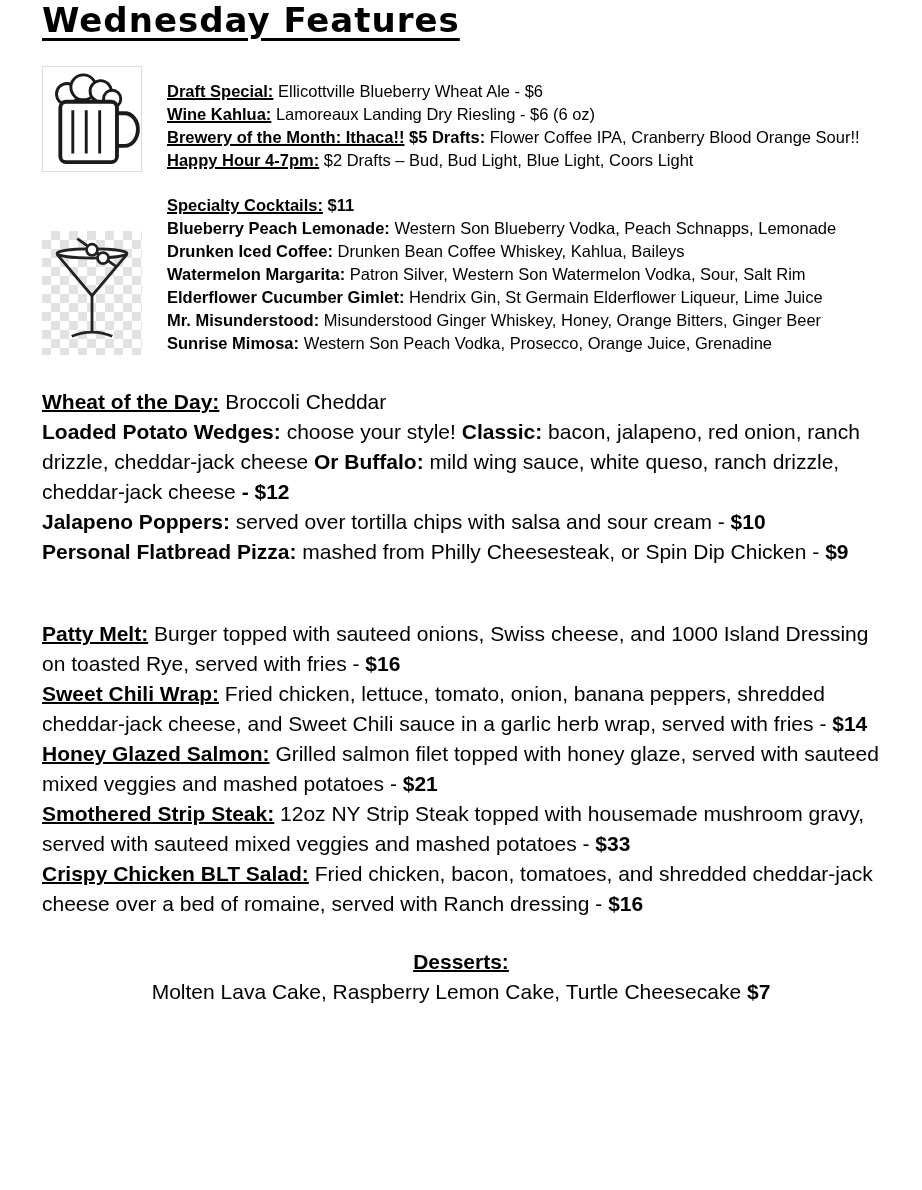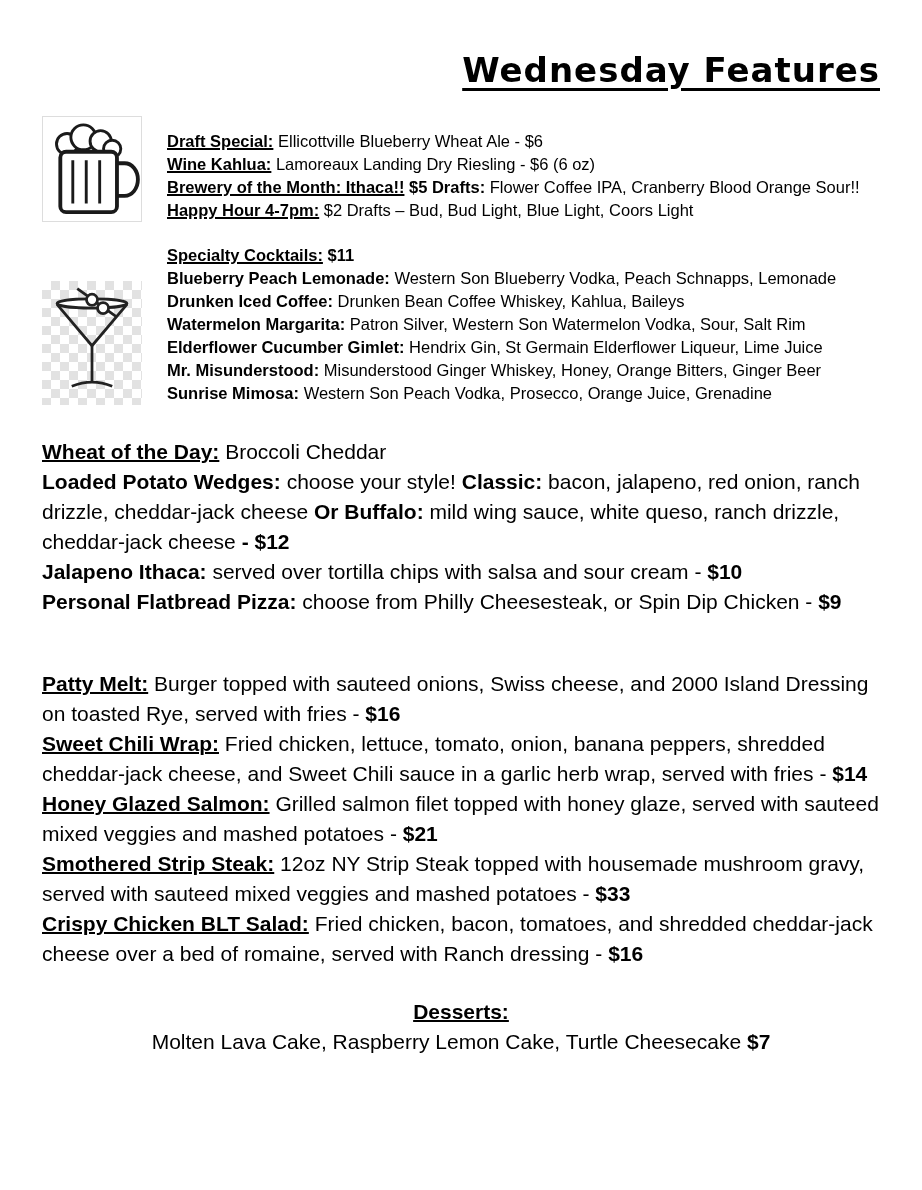--- a/index.html
+++ b/index.html
@@ -3,21 +3,21 @@
 <meta charset="utf-8">
 <style>
   * { margin:0; padding:0; box-sizing:border-box; }
   html,body { background:#fff; }
   .page {
     width:922px; height:1190px; margin:0 auto; background:#fff;
     font-family:"Liberation Sans", sans-serif; color:#000;
     padding:0 42px; overflow:hidden; position:relative;
   }
   .title {
-    text-align:right; padding-top:50px;
+    text-align:left; 
     font-family:"DejaVu Sans", sans-serif;
     font-size:34px; font-weight:bold; letter-spacing:1px;
   }
   .title .title-text{
     text-decoration:underline;
     text-decoration-thickness:3px;
     text-underline-offset:6px;
   }
   .drink-row { display:flex; align-items:flex-end; gap:25px; }
   .row-drafts { margin-top:26px; }
@@ -92,26 +92,26 @@
         <div class="line"><span class="b ">Watermelon Margarita:</span><span class=""> Patron Silver, Western Son Watermelon Vodka, Sour, Salt Rim</span></div>
         <div class="line"><span class="b ">Elderflower Cucumber Gimlet:</span><span class=""> Hendrix Gin, St Germain Elderflower Liqueur, Lime Juice</span></div>
         <div class="line"><span class="b ">Mr. Misunderstood:</span><span class=""> Misunderstood Ginger Whiskey, Honey, Orange Bitters, Ginger Beer</span></div>
         <div class="line"><span class="b ">Sunrise Mimosa:</span><span class=""> Western Son Peach Vodka, Prosecco, Orange Juice, Grenadine</span></div>
       </div>
   </div>
 
   <div class="main-block block-appetizers">
       <div class="line"><span class="b u">Wheat of the Day:</span><span class=""> Broccoli Cheddar</span></div>
       <div class="line"><span class="b ">Loaded Potato Wedges:</span><span class=""> choose your style! </span><span class="b ">Classic:</span><span class=""> bacon, jalapeno, red onion, ranch drizzle, cheddar-jack cheese </span><span class="b ">Or Buffalo:</span><span class=""> mild wing sauce, white queso, ranch drizzle, cheddar-jack cheese </span><span class="b ">- $12</span></div>
-      <div class="line"><span class="b ">Jalapeno Ithaca:</span><span class=""> served over tortilla chips with salsa and sour cream - </span><span class="b ">$10</span></div>
-      <div class="line"><span class="b ">Personal Flatbread Pizza:</span><span class=""> choose from Philly Cheesesteak, or Spin Dip Chicken - </span><span class="b ">$9</span></div>
+      <div class="line"><span class="b ">Jalapeno Poppers:</span><span class=""> served over tortilla chips with salsa and sour cream - </span><span class="b ">$10</span></div>
+      <div class="line"><span class="b ">Personal Flatbread Pizza:</span><span class=""> mashed from Philly Cheesesteak, or Spin Dip Chicken - </span><span class="b ">$9</span></div>
     </div>
 
   <div class="main-block block-entrees">
-      <div class="line"><span class="b u">Patty Melt:</span><span class=""> Burger topped with sauteed onions, Swiss cheese, and 2000 Island Dressing on toasted Rye, served with fries - </span><span class="b ">$16</span></div>
+      <div class="line"><span class="b u">Patty Melt:</span><span class=""> Burger topped with sauteed onions, Swiss cheese, and 1000 Island Dressing on toasted Rye, served with fries - </span><span class="b ">$16</span></div>
       <div class="line"><span class="b u">Sweet Chili Wrap:</span><span class=""> Fried chicken, lettuce, tomato, onion, banana peppers, shredded cheddar-jack cheese, and Sweet Chili sauce in a garlic herb wrap, served with fries - </span><span class="b ">$14</span></div>
       <div class="line"><span class="b u">Honey Glazed Salmon:</span><span class=""> Grilled salmon filet topped with honey glaze, served with sauteed mixed veggies and mashed potatoes - </span><span class="b ">$21</span></div>
       <div class="line"><span class="b u">Smothered Strip Steak:</span><span class=""> 12oz NY Strip Steak topped with housemade mushroom gravy, served with sauteed mixed veggies and mashed potatoes - </span><span class="b ">$33</span></div>
       <div class="line"><span class="b u">Crispy Chicken BLT Salad:</span><span class=""> Fried chicken, bacon, tomatoes, and shredded cheddar-jack cheese over a bed of romaine, served with Ranch dressing - </span><span class="b ">$16</span></div>
     </div>
 
   <div class="main-block block-desserts">
       <div class="line"><span class="b u">Desserts:</span></div>
       <div class="line"><span class="">Molten Lava Cake, Raspberry Lemon Cake, Turtle Cheesecake </span><span class="b ">$7</span></div>
     </div>

